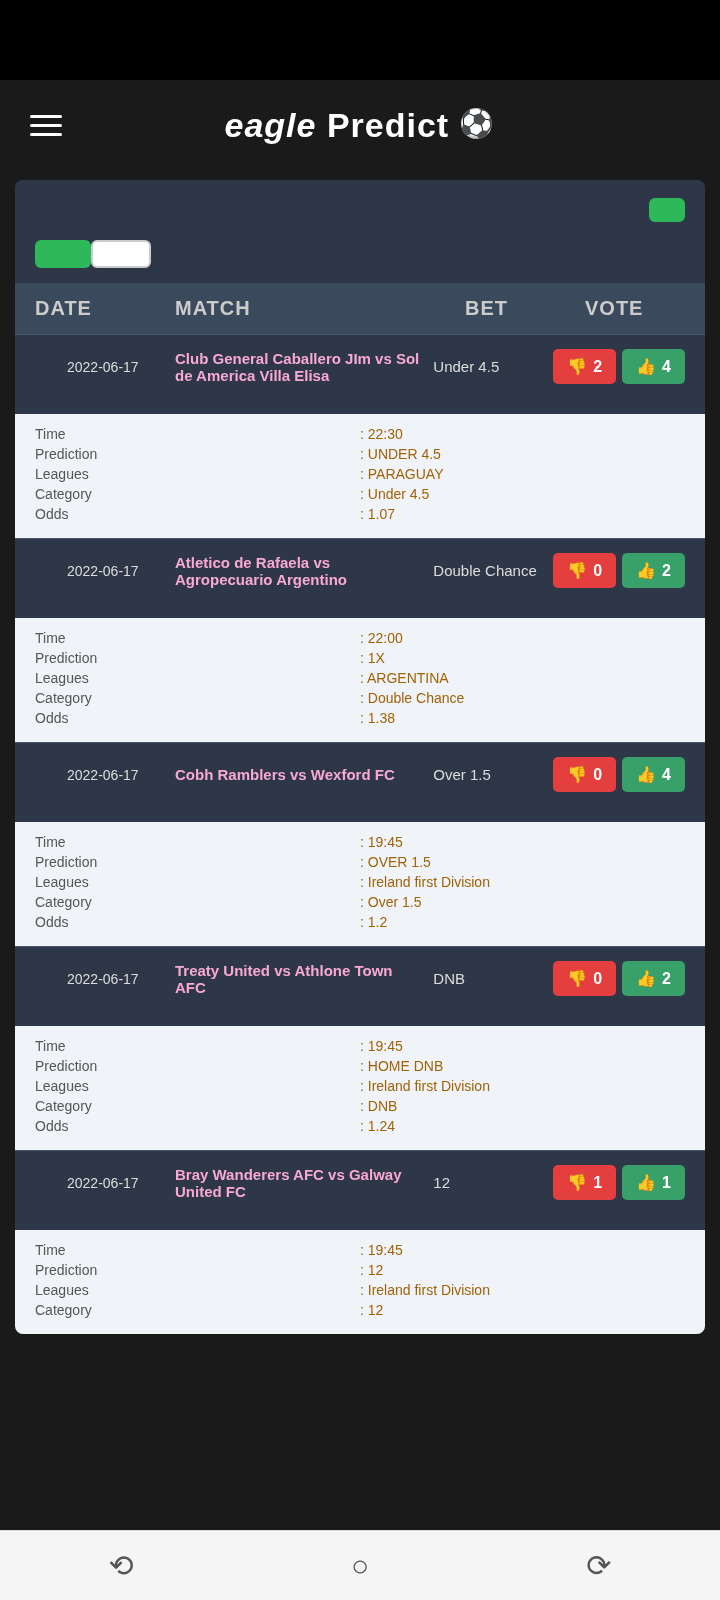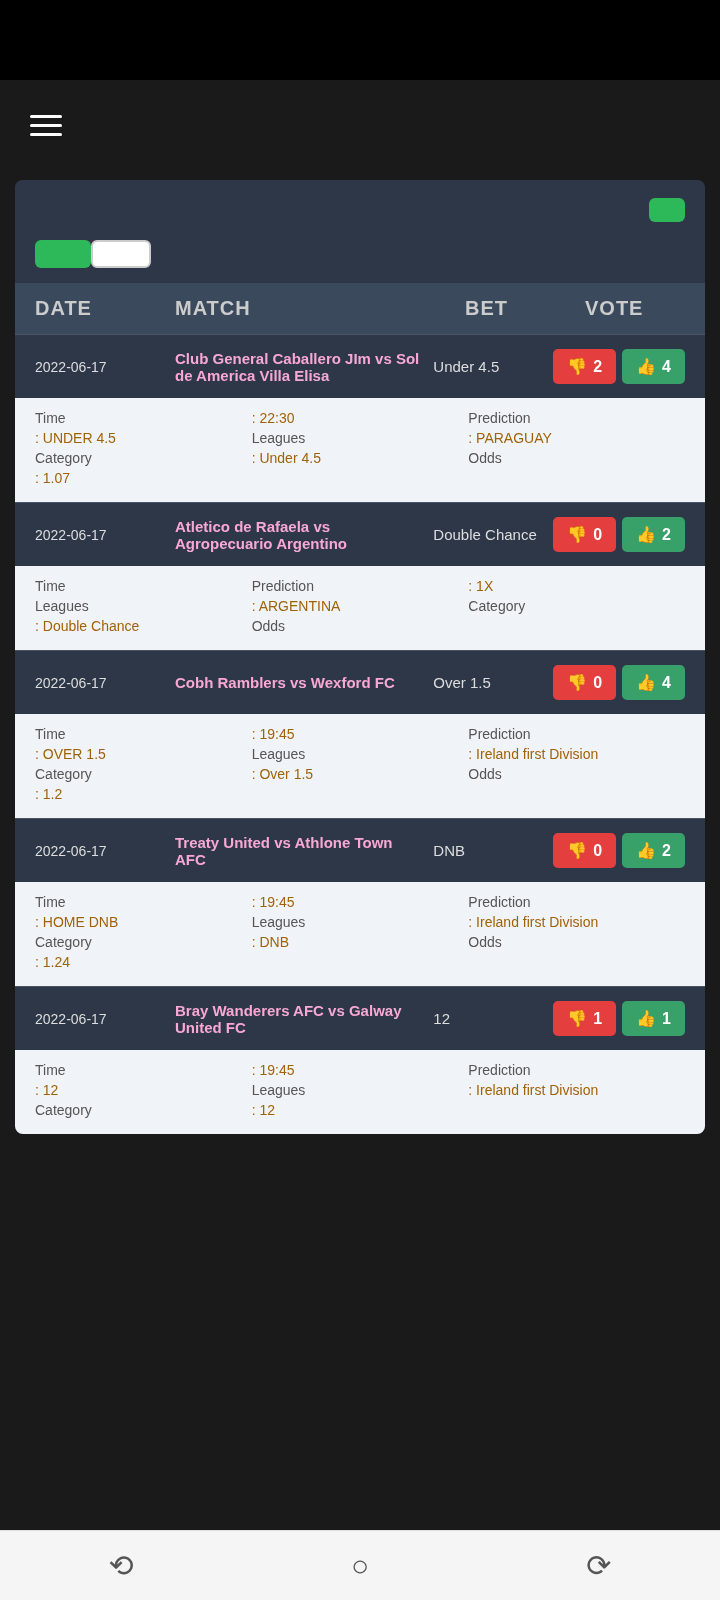--- a/index.html
+++ b/index.html
@@ -122,20 +122,21 @@
     .match-main-row {
       display: grid;
       grid-template-columns: 140px 1fr 120px auto;
       align-items: center;
       padding: 14px 20px;
       background: #2d3748;
     }
     .match-date {
       font-size: 14px;
       color: #ddd;
+      margin-left: 32px;
     }
     .match-name {
       font-size: 15px;
       font-weight: bold;
       color: #f9a8d4;
       padding-right: 10px;
     }
     .match-bet {
       font-size: 15px;
       color: #ddd;
@@ -156,26 +157,27 @@
       cursor: pointer;
       color: #fff;
     }
     .vote-btn-down { background: #e53e3e; }
     .vote-btn-up { background: #38a169; }
     .thumb-icon { font-size: 16px; }
 
     
     .match-detail-row {
       display: grid;
-      grid-template-columns: 1fr 1fr 1fr;
+      grid-template-columns: 1fr 1fr;
       gap: 4px 0;
       padding: 12px 20px 16px;
       background: #f0f4f8;
       color: #333;
       font-size: 14px;
+      margin-top: 16px;
     }
     .detail-label {
       color: #555;
       font-weight: normal;
     }
     .detail-value {
       color: #a16207;
     }
 
     
@@ -202,20 +204,26 @@
 <body>
 
 <div class="top-bar"></div>
 
 <div class="header">
   <div class="hamburger">
     <span></span>
     <span></span>
     <span></span>
   </div>
+  <div class="logo">
+    <span class="eagle">eagle</span>
+    <span> </span>
+    <span>Predict</span>
+    <span style="font-size:28px; position:relative; top:-4px;">⚽</span>
+  </div>
 </div>
 
 <div class="card">
 
   <div class="card-header">
     <span class="card-title"></span>
     <button class="view-more-btn"></button>
   </div>
 
   <div class="tabs">
@@ -271,27 +279,29 @@
           <span>0</span>
         </button>
         <button class="vote-btn vote-btn-up">
           <span class="thumb-icon">👍</span>
           <span>2</span>
         </button>
       </div>
     </div>
     <div class="match-detail-row">
       <span class="detail-label">Time</span>
+      <span class="detail-value">: 22:00</span>
       <span class="detail-label">Prediction</span>
       <span class="detail-value">: 1X</span>
       <span class="detail-label">Leagues</span>
       <span class="detail-value">: ARGENTINA</span>
       <span class="detail-label">Category</span>
       <span class="detail-value">: Double Chance</span>
       <span class="detail-label">Odds</span>
+      <span class="detail-value">: 1.38</span>
     </div>
   </div>
       <div class="match-section">
     <div class="match-main-row">
       <span class="match-date">2022-06-17</span>
       <span class="match-name">Cobh Ramblers vs Wexford FC</span>
       <span class="match-bet">Over 1.5</span>
       <div class="vote-buttons">
         <button class="vote-btn vote-btn-down">
           <span class="thumb-icon">👎</span>

